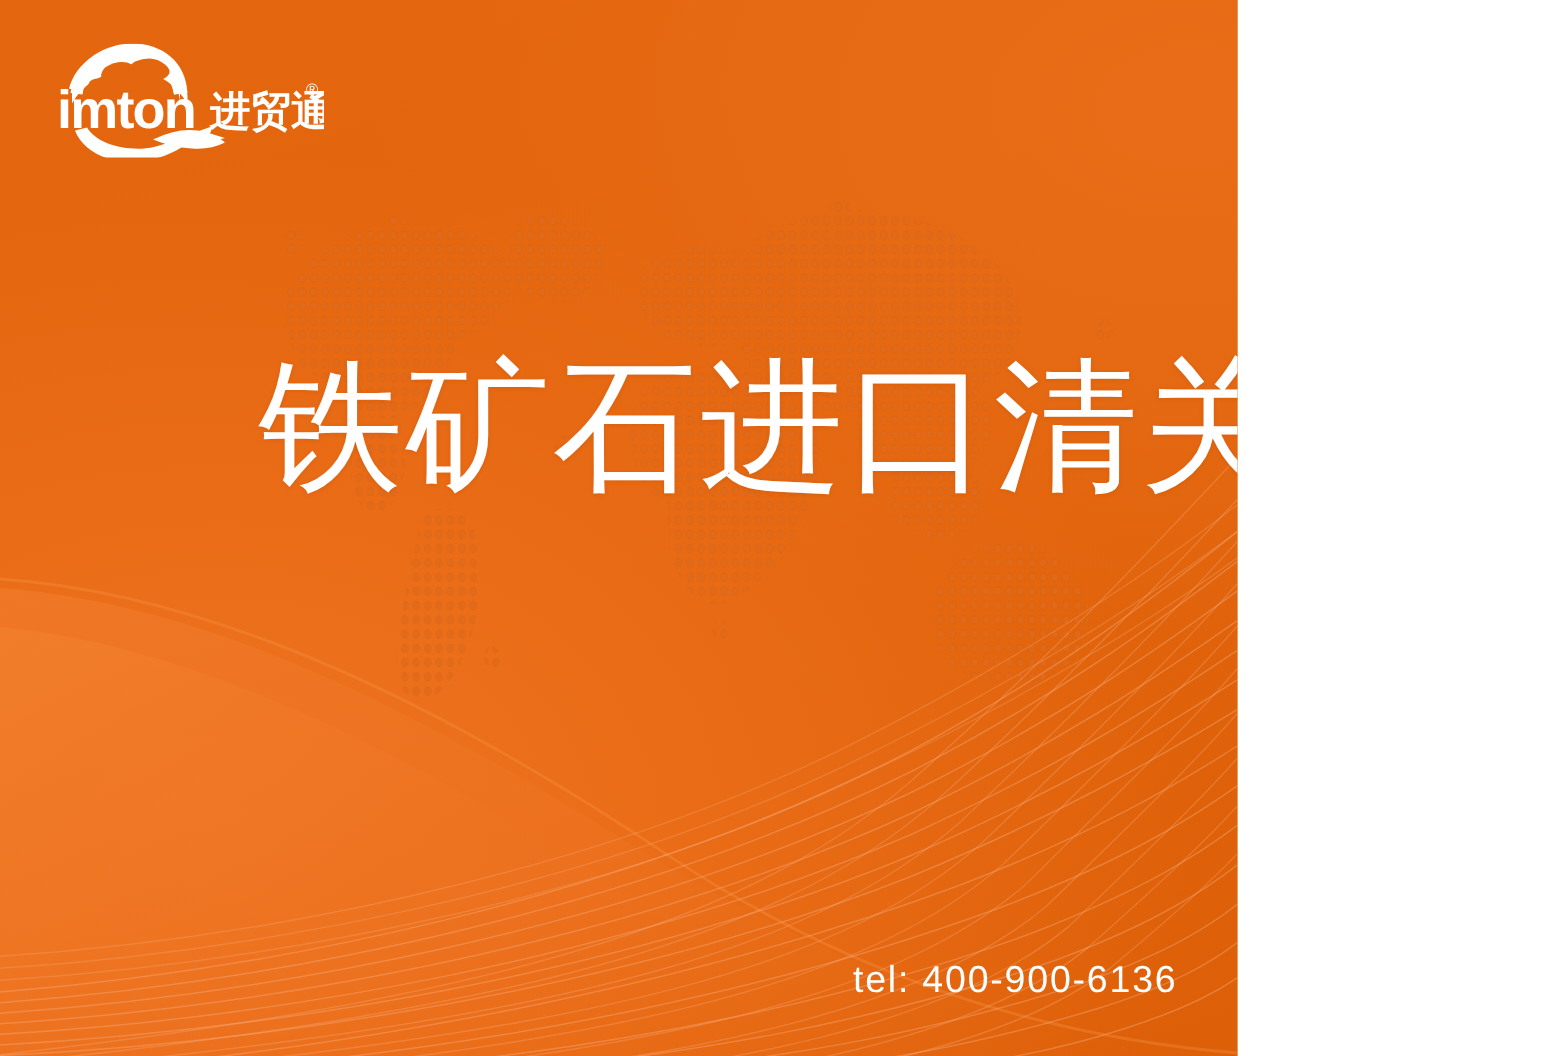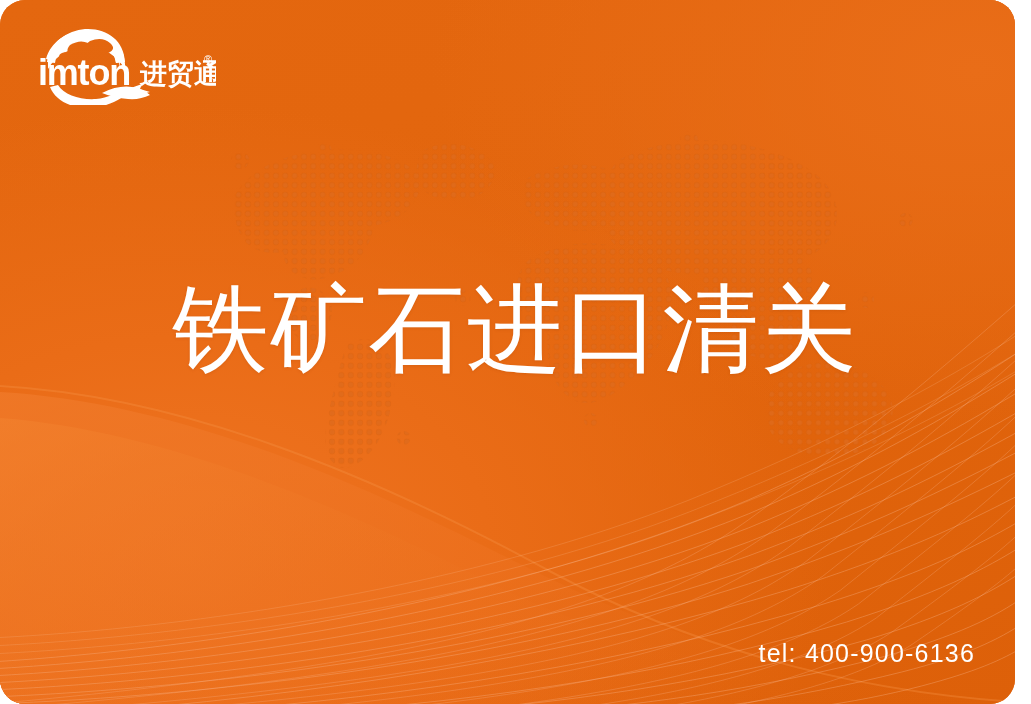--- a/index.html
+++ b/index.html
@@ -6,25 +6,24 @@
     margin: 0;
     padding: 0;
     background: #ffffff;
   }
   body {
     font-family: "Liberation Sans", sans-serif;
   }
 
   #banner {
     position: relative;
-    width: 1015px;
+    width: 825px;
     height: 704px;
     overflow: hidden;
     background: #e2650d;
-    border-radius: 25px;
   }
 
   
   .layer {
     position: absolute;
     inset: 0;
     width: 100%;
     height: 100%;
   }
 
@@ -63,21 +62,20 @@
     width: 1031px;
     text-align: center;
     color: #ffffff;
     font-family: "Liberation Sans", "DejaVu Sans", sans-serif;
     font-weight: 400;
     font-size: 96px;
     line-height: 118px;
     letter-spacing: 2px;
     white-space: nowrap;
     text-shadow: 0 1px 3px rgba(150,60,0,.18);
-    margin-top: 44px;
   }
   #headline .hl-line { display: block; }
 
   
   #tel {
     position: absolute;
     right: 40px;
     bottom: 36px;
     color: #ffffff;
     font-family: "Liberation Sans", sans-serif;

